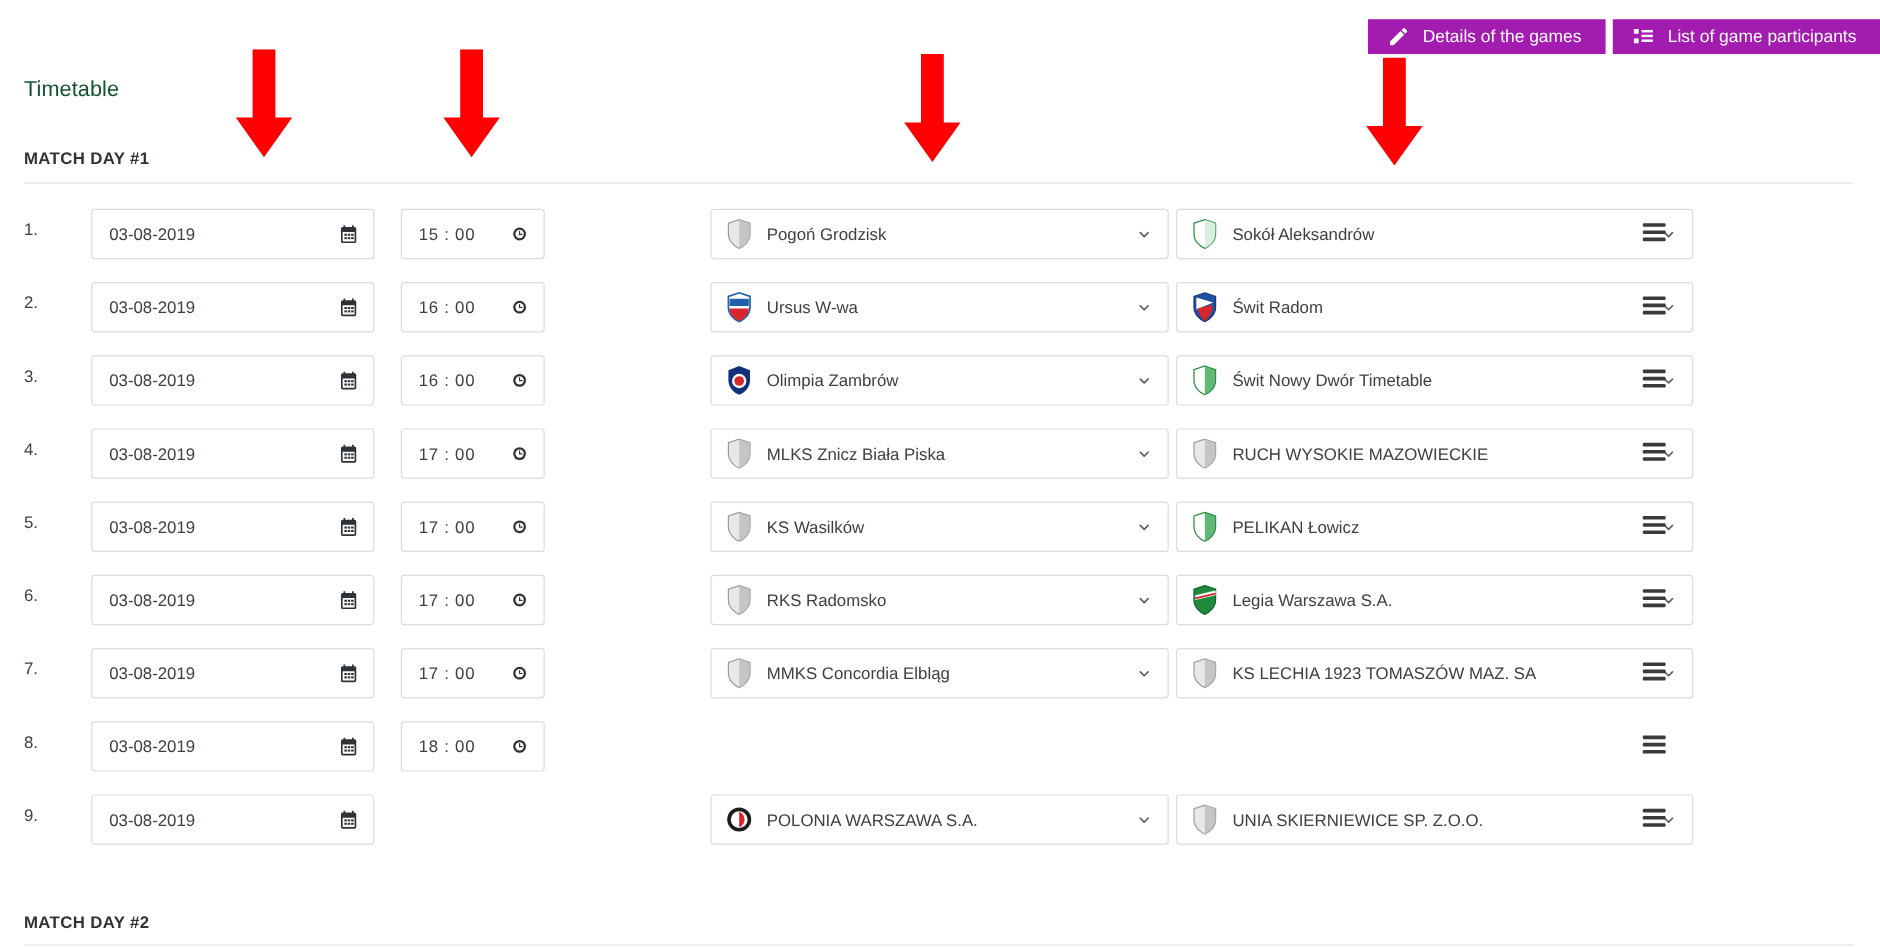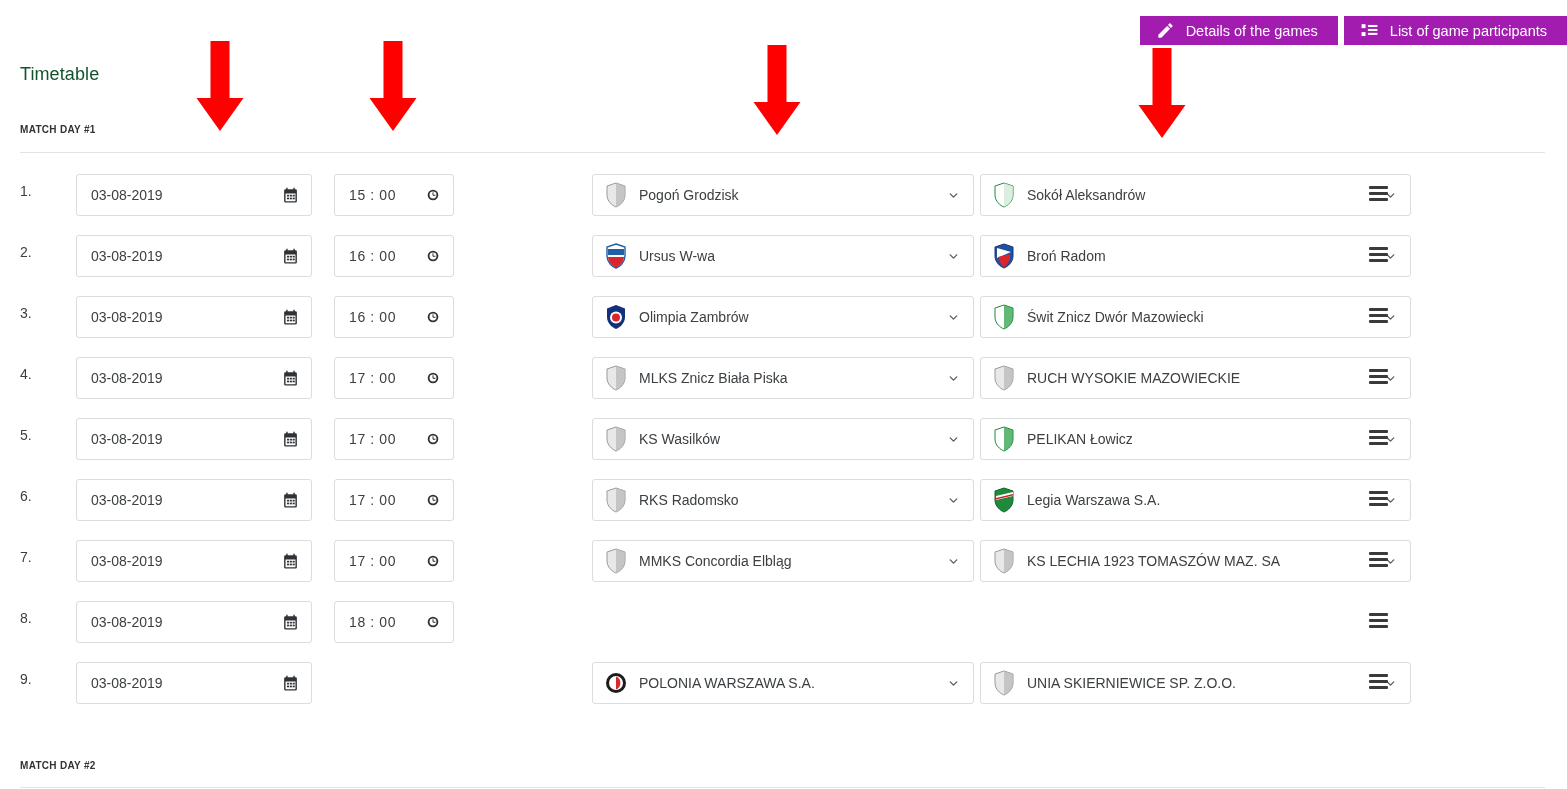--- a/index.html
+++ b/index.html
@@ -22,21 +22,21 @@
     height: 29px; display: flex; align-items: center; gap: 11px;
     background: #a21caf; color: #fff; border: none; cursor: pointer;
     padding: 0 20px 0 16px; font-size: 14.5px; font-family: "Liberation Sans", sans-serif;
     white-space: nowrap;
   }
   .hdr-btn .ico { display: flex; align-items: center; }
 
   
   .matchday {
     position: absolute; left: 20px;
-    font-size: 10px; font-weight: bold; color: #2f3337; letter-spacing: .3px;
+    font-size: 14px; font-weight: bold; color: #2f3337; letter-spacing: .3px;
   }
   .divider {
     position: absolute; left: 20px; width: 1525px; height: 1px; background: #e4e4e4;
   }
 
   
   .row { position: absolute; left: 0; width: 1567px; height: 61px; }
   .rownum {
     position: absolute; left: 20px; top: 18px; width: 26px;
     font-size: 14px; color: #3c4043; text-align: left;
@@ -218,21 +218,21 @@
     </div>
 
     <div class="field team-b">
       <span class="team-logo">
             <svg width="22" height="26" viewBox="0 0 22 26">
          <path d="M11 1 L20 4 V13 C20 19 15 23.5 11 25 C7 23.5 2 19 2 13 V4 Z" fill="#2050a0" stroke="#173a75" stroke-width="1"></path>
          <path d="M4 5 L18 9 L4 15 Z" fill="#ffffff"></path>
               <path d="M5 14 L17 11 V16 C15 20 13 23 11 24.4 C8.5 22.6 6.5 19 5 14 Z" fill="#d9262c"></path>
             </svg>
           </span>
-      <span class="fld-text">Broń Radom</span>
+      <span class="fld-text">Świt Radom</span>
       <span class="caret">
             <svg width="13" height="13" viewBox="0 0 24 24" fill="none" stroke="#5b6065" stroke-width="2.6" stroke-linecap="round" stroke-linejoin="round">
               <path d="M6 9l6 6 6-6"></path>
             </svg>
           </span>
     </div>
 
     <div class="drag-handle">
       <span></span>
           <span></span>
@@ -284,21 +284,21 @@
           </span>
     </div>
 
     <div class="field team-b">
       <span class="team-logo">
             <svg width="22" height="26" viewBox="0 0 22 26">
        <path d="M11 1 L20 4 V13 C20 19 15 23.5 11 25 C7 23.5 2 19 2 13 V4 Z" fill="#ffffff" stroke="#1f8a3b" stroke-width="1"></path>
        <path d="M11 1 L20 4 V13 C20 19 15 23.5 11 25 Z" fill="#2da14a" opacity=".75"></path>
      </svg>
           </span>
-      <span class="fld-text">Świt Znicz Dwór Mazowiecki</span>
+      <span class="fld-text">Świt Nowy Dwór Timetable</span>
       <span class="caret">
             <svg width="13" height="13" viewBox="0 0 24 24" fill="none" stroke="#5b6065" stroke-width="2.6" stroke-linecap="round" stroke-linejoin="round">
               <path d="M6 9l6 6 6-6"></path>
             </svg>
           </span>
     </div>
 
     <div class="drag-handle">
       <span></span>
           <span></span>

